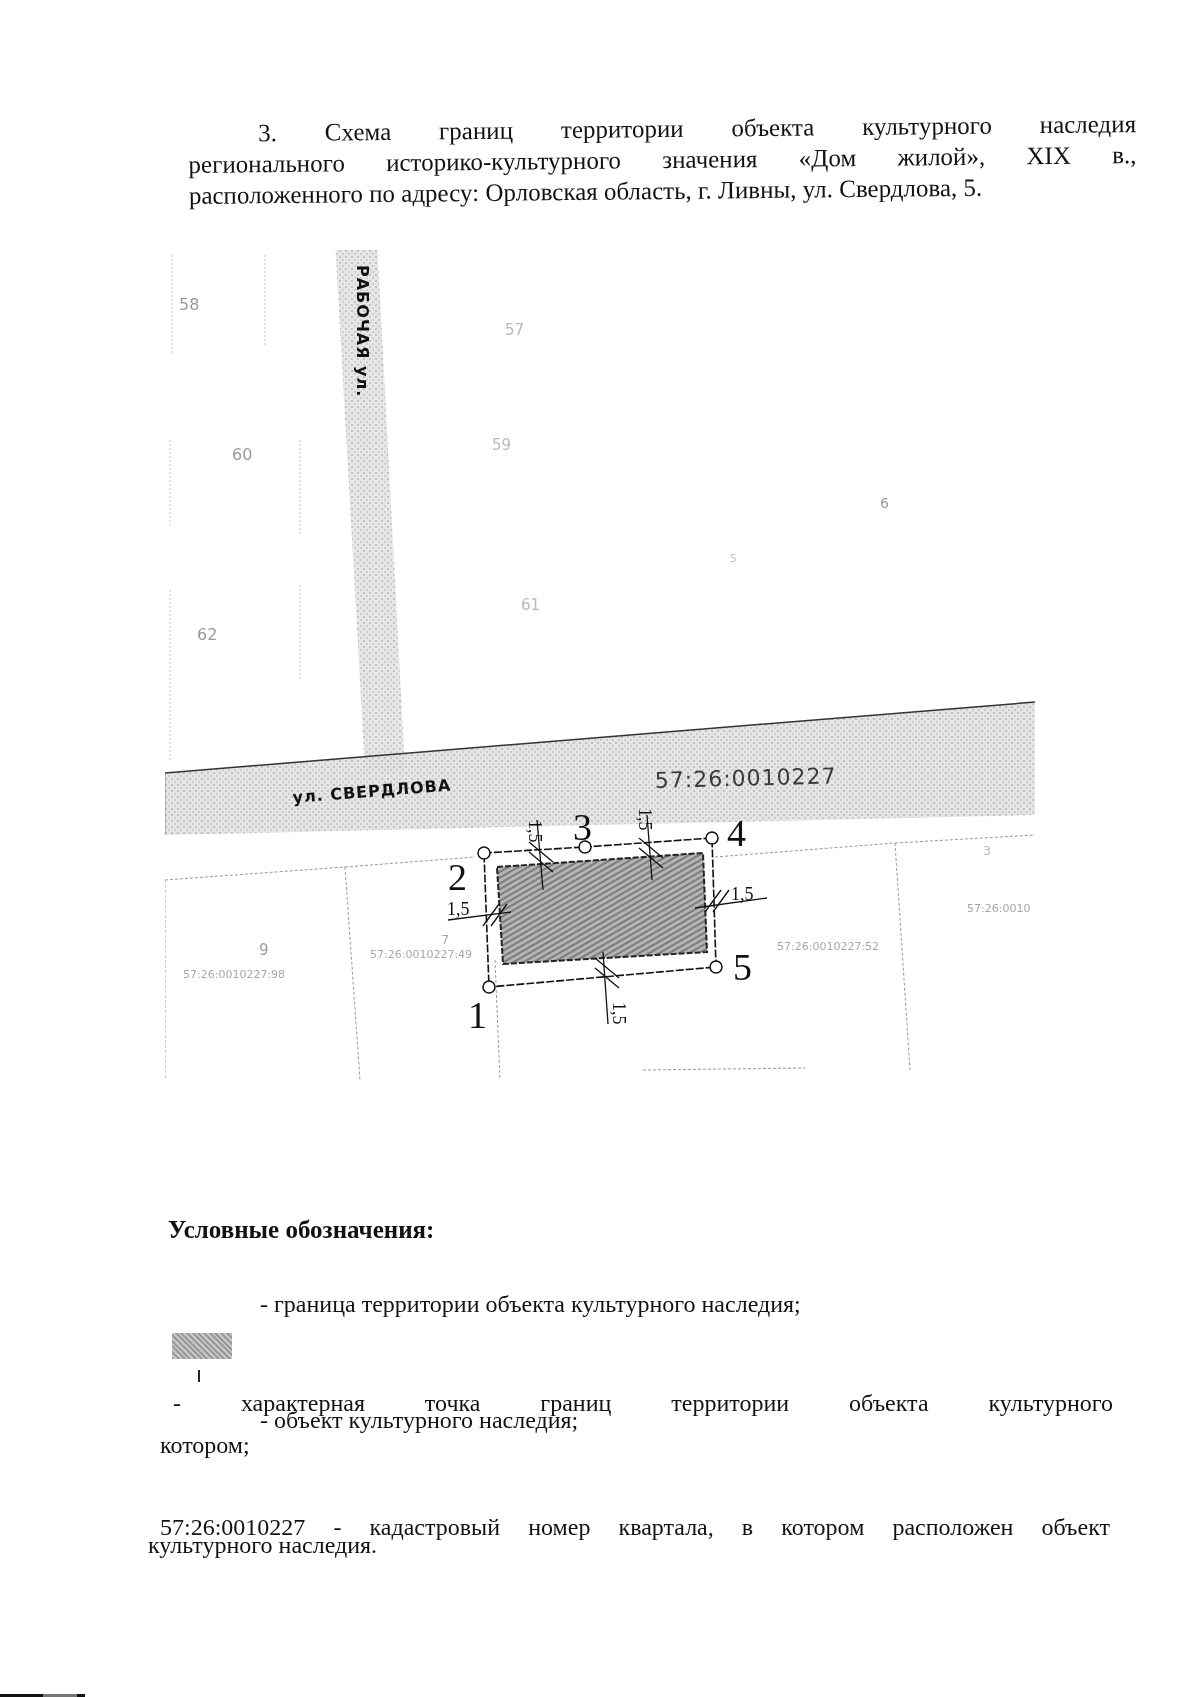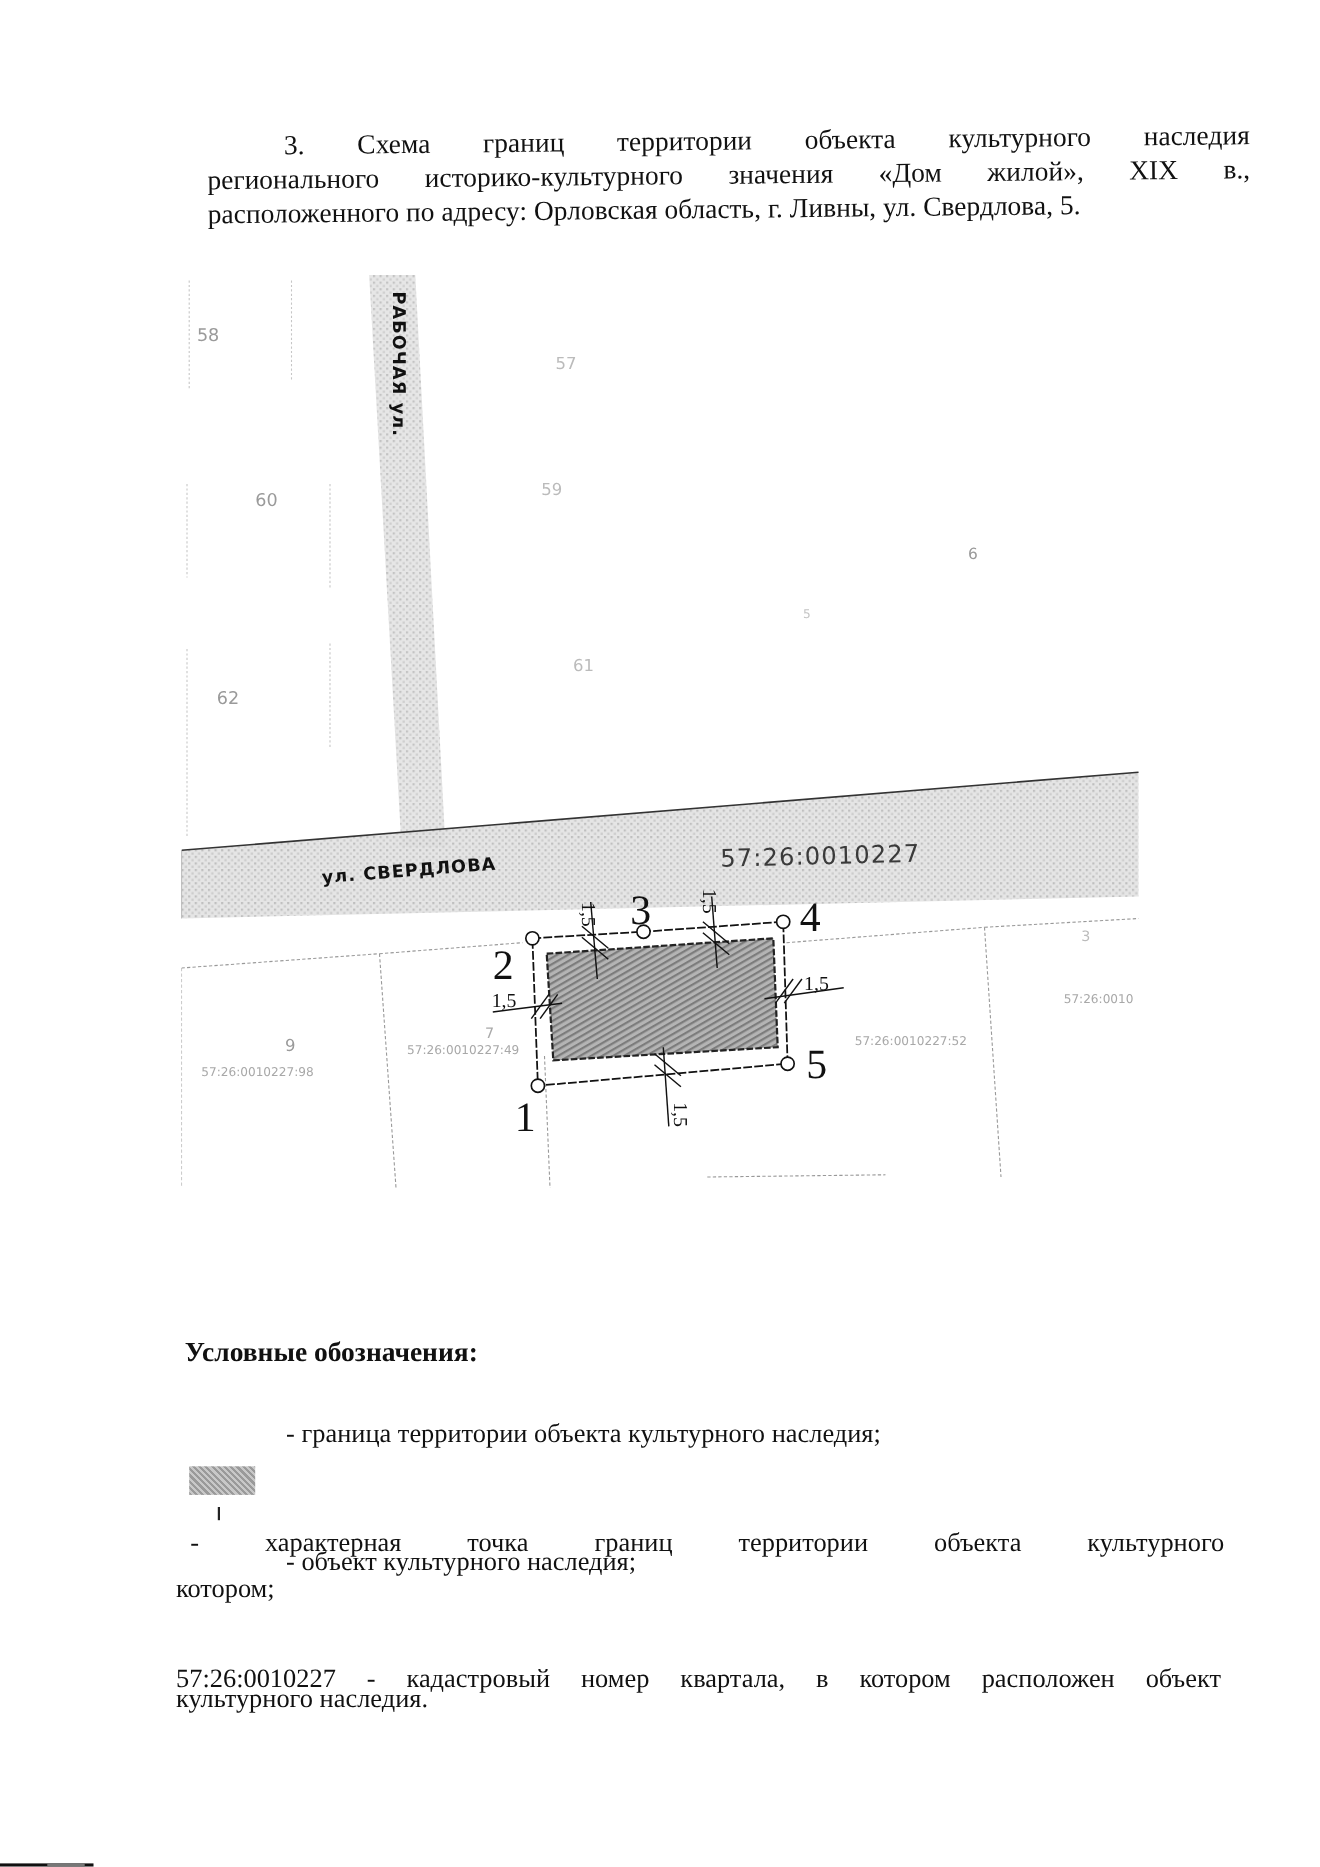--- a/index.html
+++ b/index.html
@@ -14,21 +14,21 @@
     .map { position: absolute; left: 165px; top: 250px; width: 960px; height: 930px; }
     .map svg { position: absolute; left: 0; top: 0; }
     .legend-title { position: absolute; left: 168px; top: 1216px; font-size: 25px; font-weight: bold; }
     .legend-row { position: absolute; font-size: 24px; }
     .legend-sym { position: absolute; }
     .lg-line1 { left: 260px; top: 1291px; }
     .lg-line2 { left: 260px; top: 1383px; margin-top: 24px; }
     .lg-line3 { left: 157px; top: 1390px; width: 940px; text-align: justify; text-align-last: justify; margin-left: 16px; }
     .lg-line3b { left: 160px; top: 1432px; }
     .lg-line4 { left: 160px; top: 1482px; width: 950px; text-align: justify; text-align-last: justify; margin-top: 32px; }
-    .lg-line4b { left: 160px; top: 1532px; }
+    .lg-line4b { left: 148px; top: 1532px; }
     .hatch-sym { left: 172px; top: 1333px; width: 60px; height: 26px;
                  background: repeating-linear-gradient(45deg, #9a9a9a 0 2px, #c8c8c8 2px 4px); }
     .tick-sym { left: 198px; top: 1370px; width: 2px; height: 12px; background: #222; }
     .footer-bar { position: absolute; left: 0; top: 1694px; width: 85px; height: 3px; background: #111; }
     .footer-bar2 { position: absolute; left: 43px; top: 1694px; width: 34px; height: 3px; background: #777; }
   </style>
 </head>
 <body>
 
 <div class="heading">

